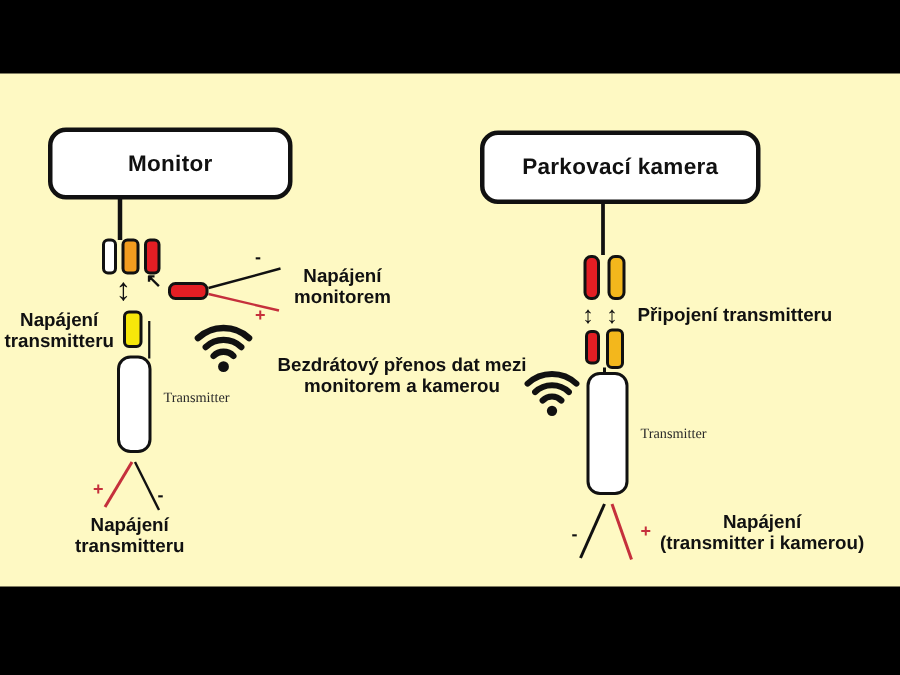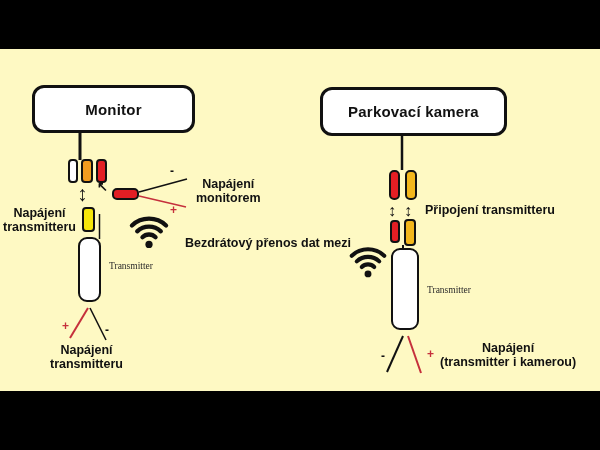--- a/index.html
+++ b/index.html
@@ -80,20 +80,21 @@
 
   <svg class="wifi" style="left:128px;top:215px;" width="42" height="34" viewBox="0 0 64 50">
     <circle cx="32" cy="44" r="5.5" fill="#111"></circle>
     <path d="M22 33 a14 14 0 0 1 20 0" stroke="#111" stroke-width="6.5" fill="none" stroke-linecap="round"></path>
     <path d="M14 24 a26 26 0 0 1 36 0" stroke="#111" stroke-width="6.5" fill="none" stroke-linecap="round"></path>
     <path d="M6 15 a38 38 0 0 1 52 0" stroke="#111" stroke-width="6.5" fill="none" stroke-linecap="round"></path>
   </svg>
 
   <div class="lbl" style="left:185px;top:236px;">
     <div>Bezdrátový přenos dat mezi</div>
+    <div>monitorem a kamerou</div>
   </div>
 
   <svg class="wifi" style="left:348px;top:246px;" width="40" height="32" viewBox="0 0 64 50">
     <circle cx="32" cy="44" r="5.5" fill="#111"></circle>
     <path d="M22 33 a14 14 0 0 1 20 0" stroke="#111" stroke-width="6.5" fill="none" stroke-linecap="round"></path>
     <path d="M14 24 a26 26 0 0 1 36 0" stroke="#111" stroke-width="6.5" fill="none" stroke-linecap="round"></path>
     <path d="M6 15 a38 38 0 0 1 52 0" stroke="#111" stroke-width="6.5" fill="none" stroke-linecap="round"></path>
   </svg>
 
   <div class="device-box" style="left:320px;top:87px;width:181px;height:43px;justify-content:center;">

